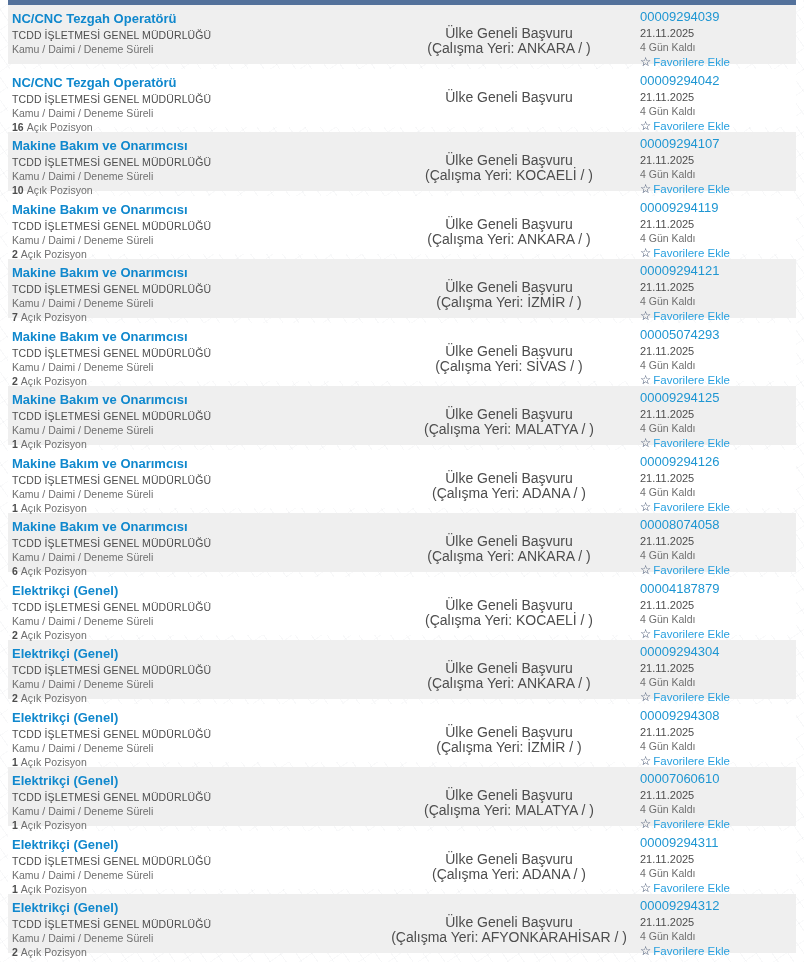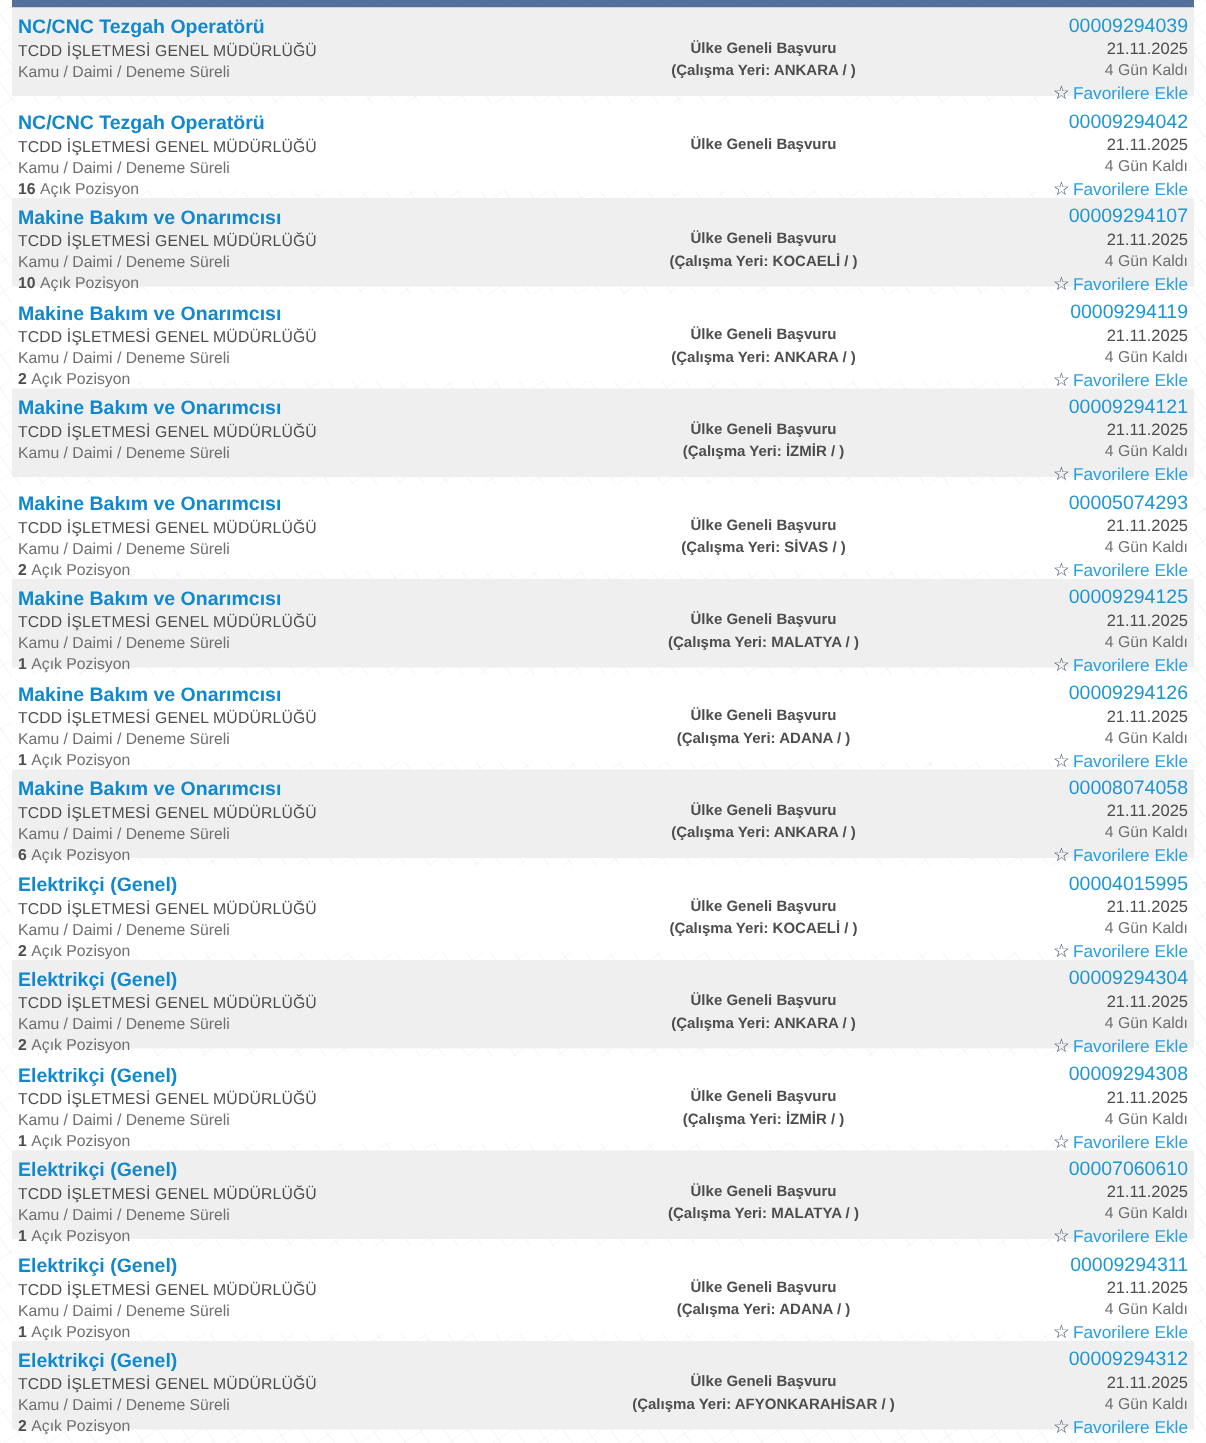--- a/index.html
+++ b/index.html
@@ -62,31 +62,31 @@
     margin-right: 3px;
   }
 
   .col-center {
     width: 262px;
     text-align: center;
     padding-top: 17px;
   }
   .scope, .workplace {
     color: #4d4d4d;
-    font-weight: bold;
-    font-size: 10px;
+    font-weight: normal;
+    font-size: 14px;
     line-height: 14px;
     margin-bottom: 1px;
   }
 
   .col-right {
     width: 152px;
     display: flex;
     flex-direction: column;
-    align-items: flex-end;
+    align-items: flex-start;
     text-align: right;
   }
   .job-id {
     color: #1e96d2;
     font-size: 13px;
     line-height: 15px;
     margin-bottom: 3px;
     text-decoration: none;
     cursor: pointer;
   }
@@ -194,20 +194,21 @@
       <div class="days">4 Gün Kaldı</div>
       <a class="fav"><span class="star">☆</span><span>Favorilere Ekle</span></a>
     </div>
   </div>
 
   <div class="row">
     <div class="col-left">
       <a class="title">Makine Bakım ve Onarımcısı</a>
       <div class="company">TCDD İŞLETMESİ GENEL MÜDÜRLÜĞÜ</div>
       <div class="meta">Kamu / Daimi / Deneme Süreli</div>
+      <div class="meta positions"><b>7</b><span>Açık Pozisyon</span></div>
     </div>
     <div class="col-center">
       <div class="scope">Ülke Geneli Başvuru</div>
       <div class="workplace">(Çalışma Yeri: İZMİR / )</div>
     </div>
     <div class="col-right">
       <a class="job-id">00009294121</a>
       <div class="date">21.11.2025</div>
       <div class="days">4 Gün Kaldı</div>
       <a class="fav"><span class="star">☆</span><span>Favorilere Ekle</span></a>
@@ -295,21 +296,21 @@
       <a class="title">Elektrikçi (Genel)</a>
       <div class="company">TCDD İŞLETMESİ GENEL MÜDÜRLÜĞÜ</div>
       <div class="meta">Kamu / Daimi / Deneme Süreli</div>
       <div class="meta positions"><b>2</b><span>Açık Pozisyon</span></div>
     </div>
     <div class="col-center">
       <div class="scope">Ülke Geneli Başvuru</div>
       <div class="workplace">(Çalışma Yeri: KOCAELİ / )</div>
     </div>
     <div class="col-right">
-      <a class="job-id">00004015995</a>
+      <a class="job-id">00004187879</a>
       <div class="date">21.11.2025</div>
       <div class="days">4 Gün Kaldı</div>
       <a class="fav"><span class="star">☆</span><span>Favorilere Ekle</span></a>
     </div>
   </div>
 
   <div class="row">
     <div class="col-left">
       <a class="title">Elektrikçi (Genel)</a>
       <div class="company">TCDD İŞLETMESİ GENEL MÜDÜRLÜĞÜ</div>

